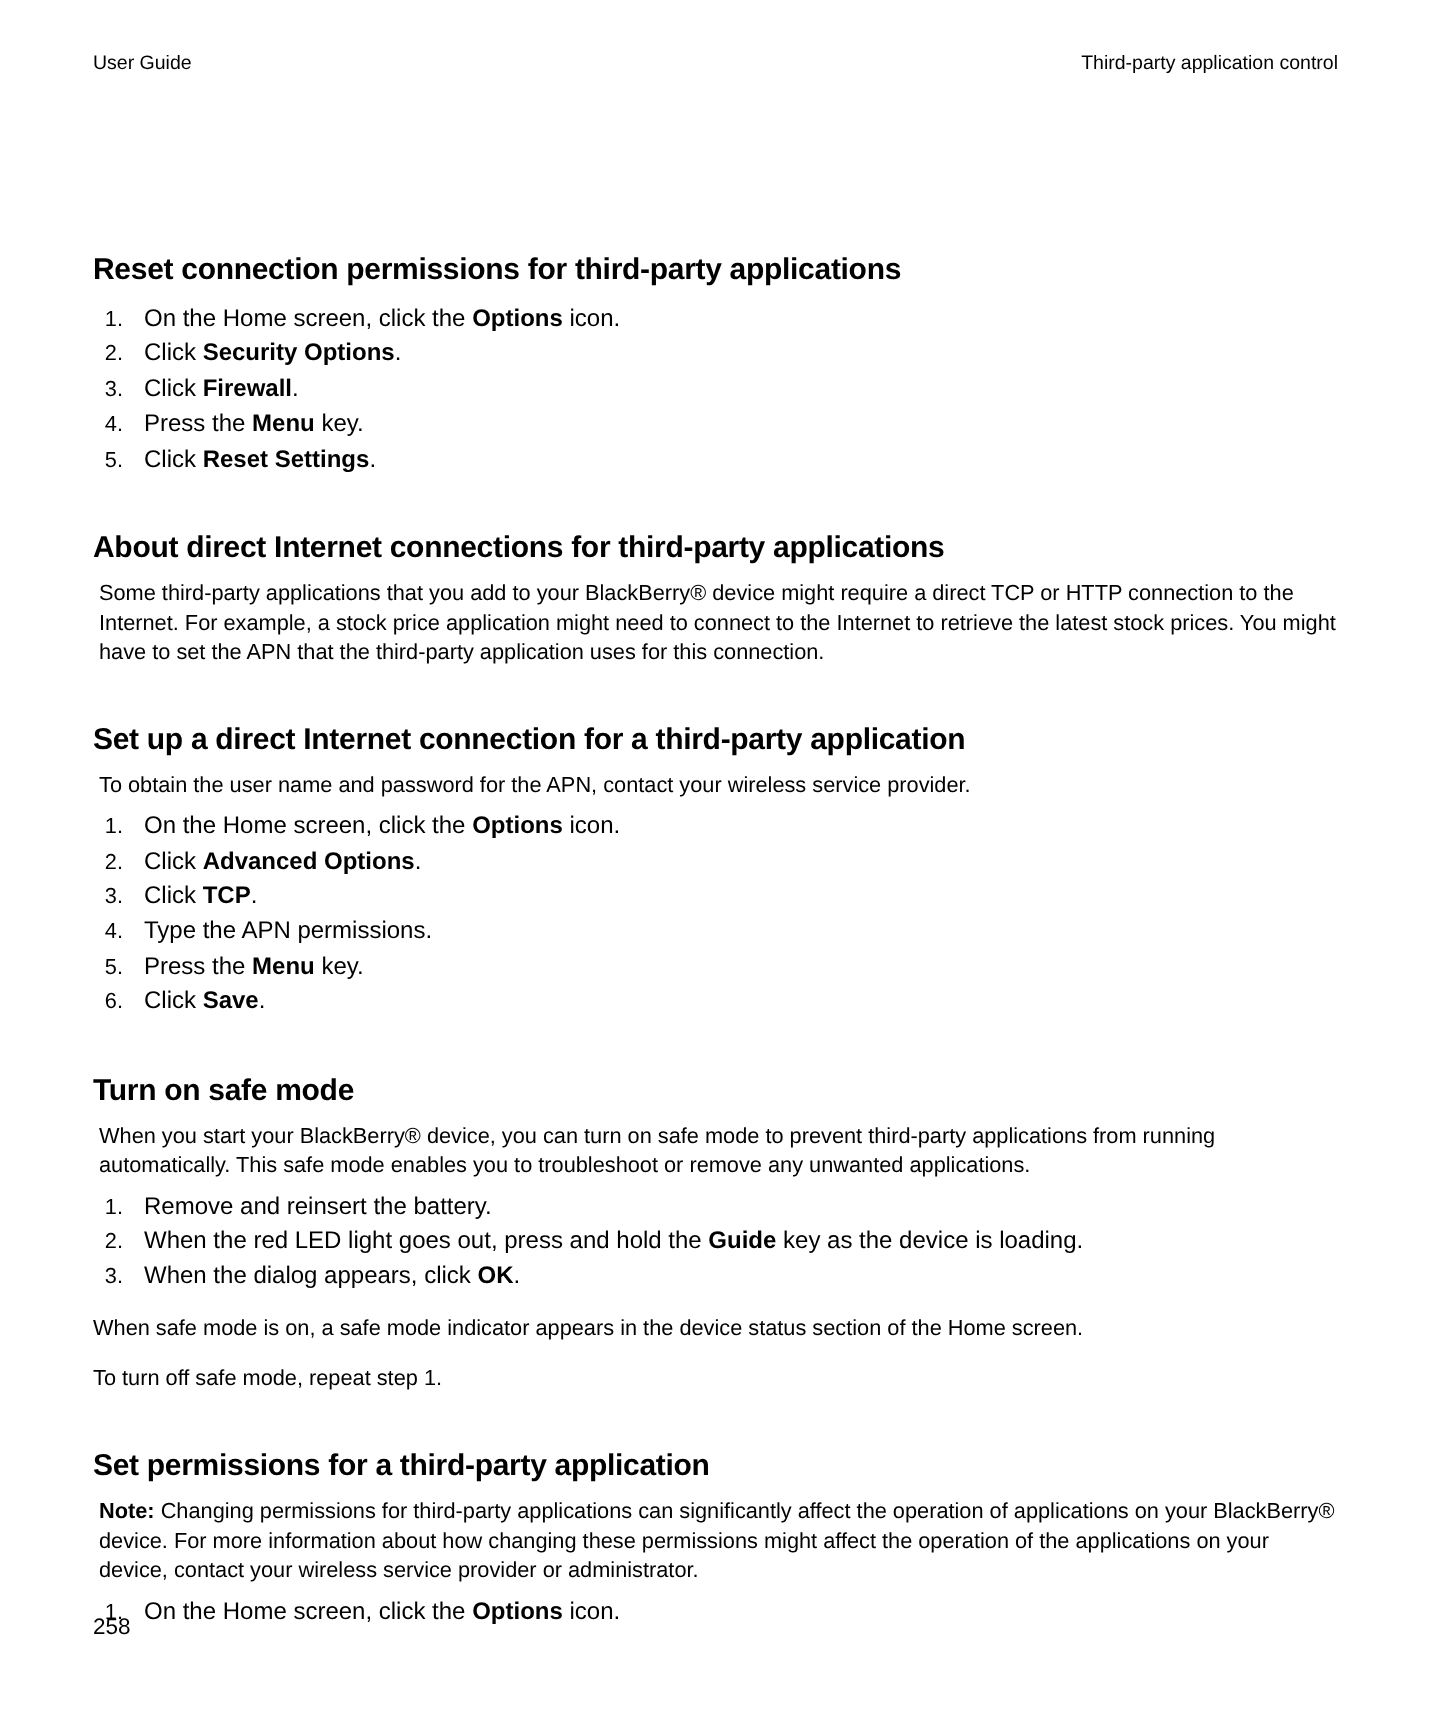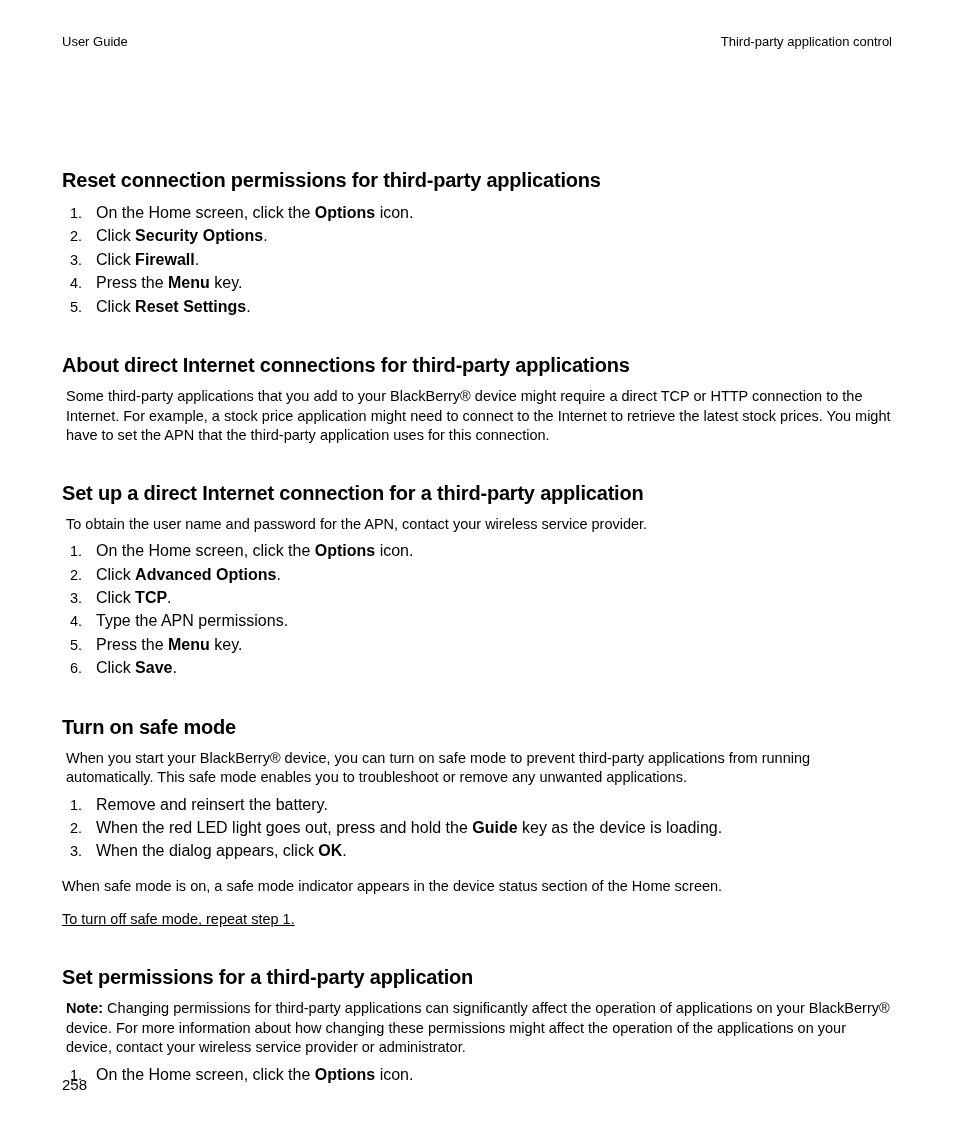--- a/index.html
+++ b/index.html
@@ -100,21 +100,21 @@
 
   <div class="section-block">
     <h2 class="section-heading">Turn on safe mode</h2>
     <p class="body-para">When you start your BlackBerry® device, you can turn on safe mode to prevent third-party applications from running automatically. This safe mode enables you to troubleshoot or remove any unwanted applications.</p>
     <ol class="steps" style="">
       <li><span>Remove and reinsert the battery.</span><span class="b"></span><span></span></li>
       <li><span>When the red LED light goes out, press and hold the </span><span class="b">Guide</span><span> key as the device is loading.</span></li>
       <li><span>When the dialog appears, click </span><span class="b">OK</span><span>.</span></li>
     </ol>
     <p class="body-para" style="margin-top:14px; margin-left:0;">When safe mode is on, a safe mode indicator appears in the device status section of the Home screen.</p>
-    <p class="body-para" style="margin-top:14px; margin-left:0;text-decoration:underline;">To turn off safe mode, repeat step 1.</p>
+    <p class="body-para" style="margin-top:14px; margin-left:0;">To turn off safe mode, repeat step 1.</p>
   </div>
 
   <div class="section-block">
     <h2 class="section-heading">Set permissions for a third-party application</h2>
     <p class="body-para"><span class="b">Note:</span><span>  Changing permissions for third-party applications can significantly affect the operation of applications on your BlackBerry® device. For more information about how changing these permissions might affect the operation of the applications on your device, contact your wireless service provider or administrator.</span></p>
     <ol class="steps">
       <li><span>On the Home screen, click the </span><span class="b">Options</span><span> icon.</span></li>
     </ol>
   </div>
 

